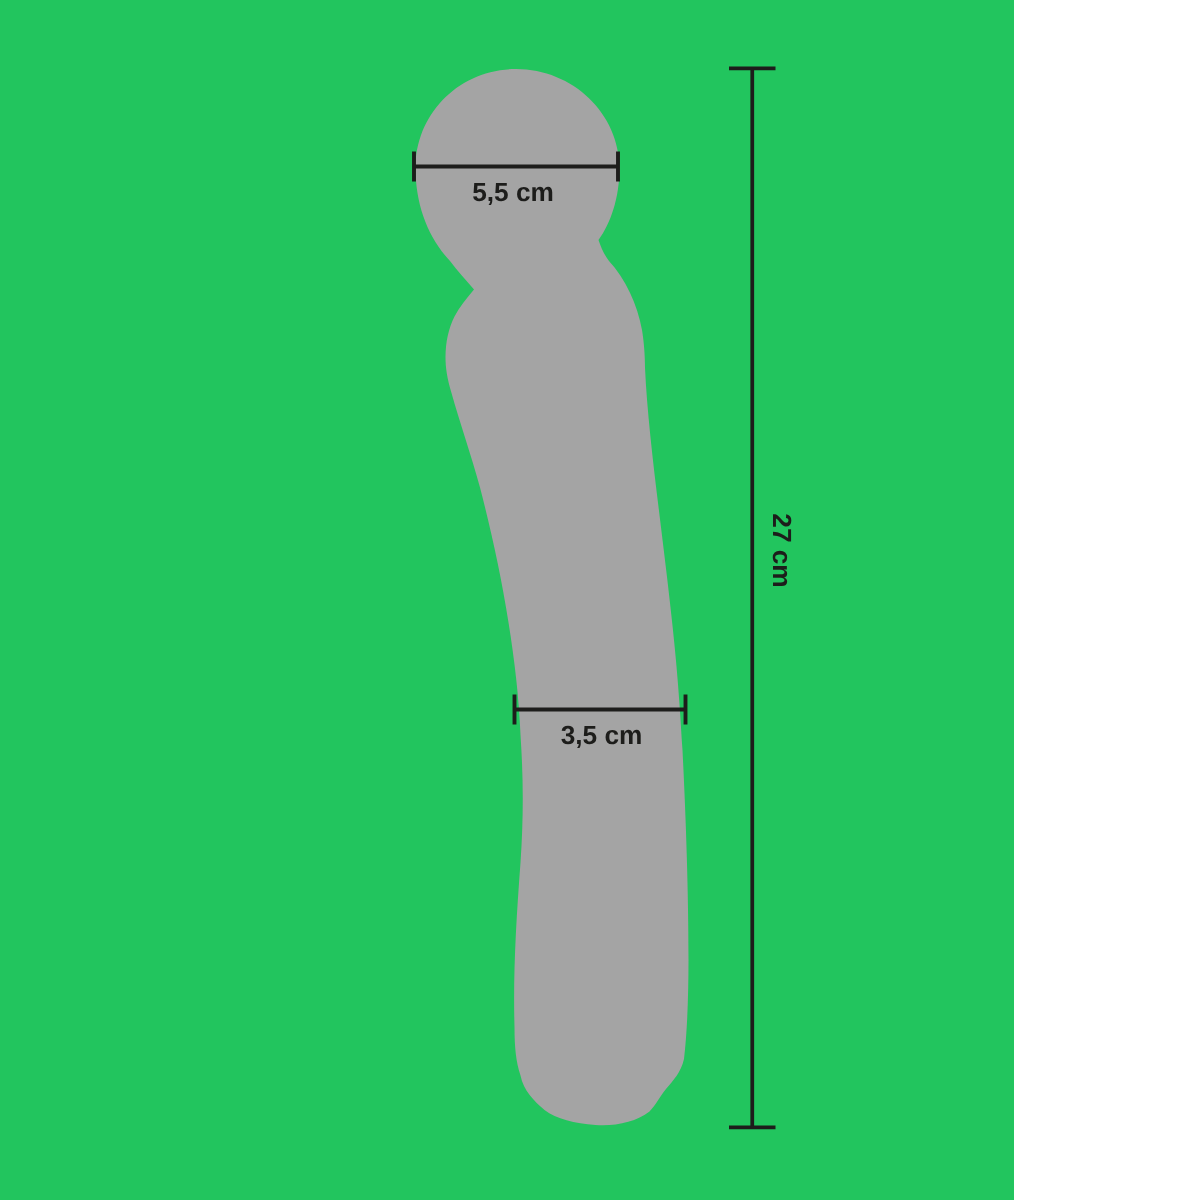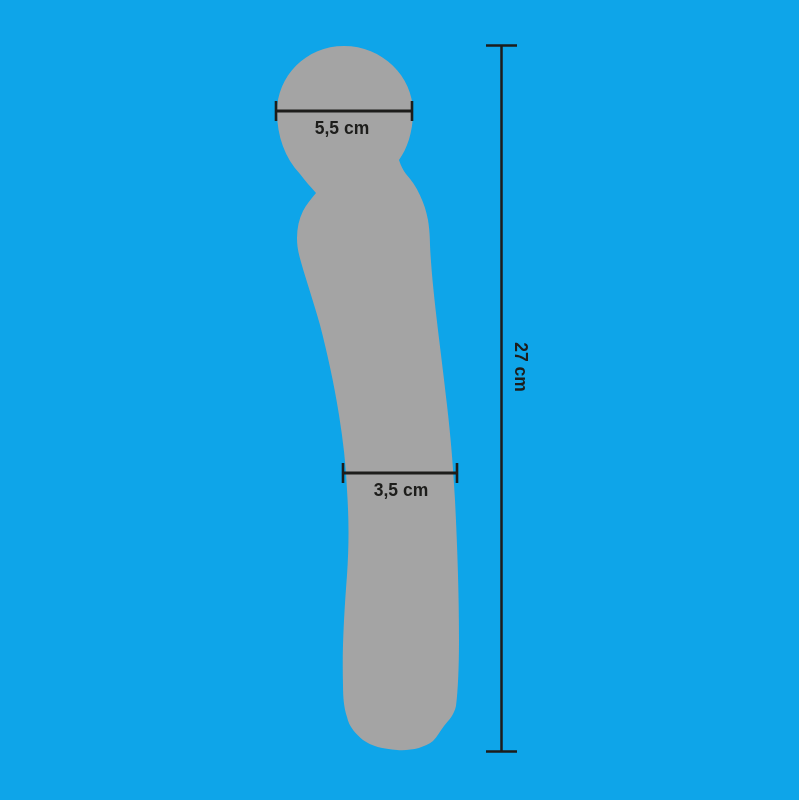--- a/index.html
+++ b/index.html
@@ -2,23 +2,23 @@
 <html><head>
 <meta charset="utf-8">
 <style>
   html, body {
     margin: 0;
     padding: 0;
     background: #ffffff;
   }
   .stage {
     position: relative;
-    width: 799px;
+    width: 676px;
     height: 800px;
-    background: #0ea5e9;
+    background: #22c55e;
     overflow: hidden;
   }
   svg { display: block; }
   .dim-label {
     font-family: "Liberation Sans", sans-serif;
     font-size: 17.5px;
     font-weight: 700;
     fill: #1d1d1b;
   }
   .m-line {

